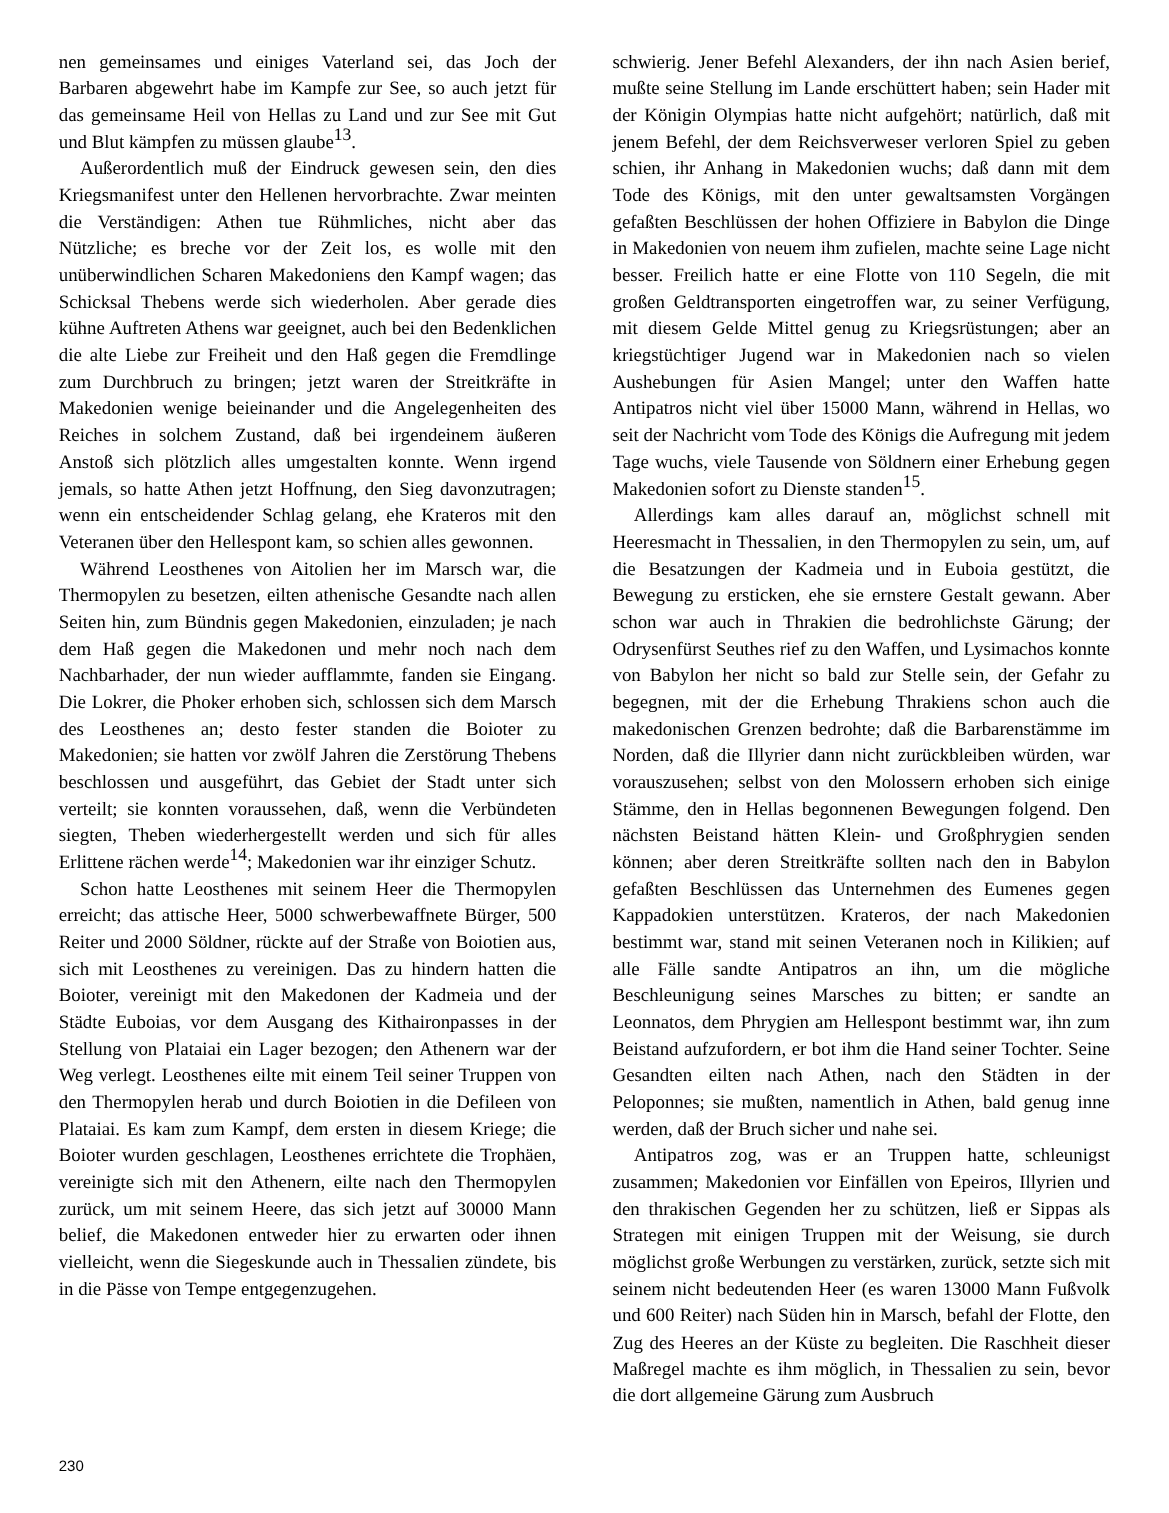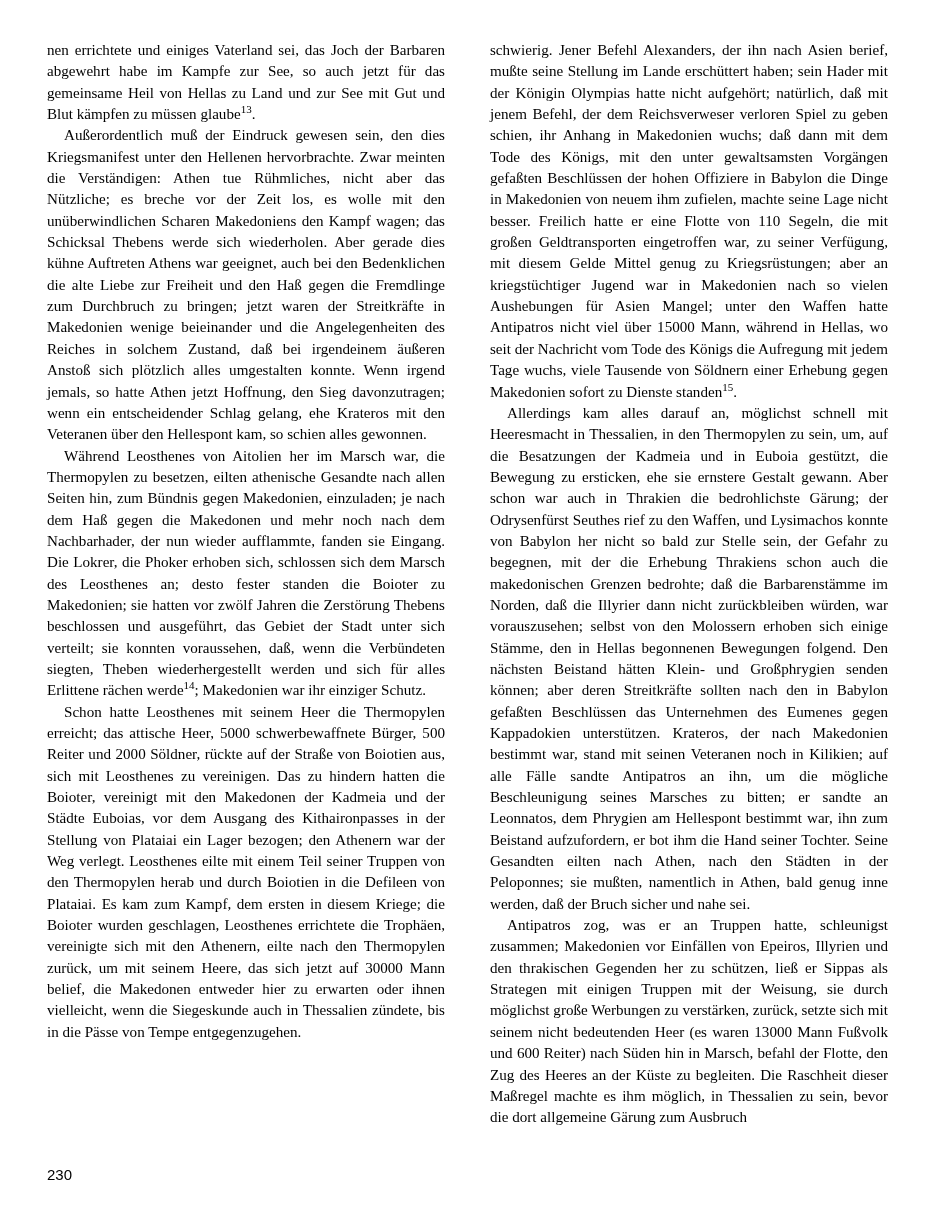--- a/index.html
+++ b/index.html
@@ -44,41 +44,41 @@
     -webkit-hyphens: manual;
     letter-spacing: 0.0px;
   }
   .col p.indent {
     text-indent: 17px;
   }
   .col p.first {
     text-indent: 0;
   }
   sup {
-    font-size: 11px;
+    font-size: 14px;
     vertical-align: super;
     line-height: 0;
   }
   .folio {
     position: absolute;
     left: 47px;
     top: 1166px;
-    font-size: 15px;
+    font-size: 12px;
     font-family: "Liberation Sans", sans-serif;
     color: #000000;
   }
 </style>
 </head>
 <body>
 
 <div class="page">
   <div class="columns">
 
     <div class="col">
-      <p class="first"><span>nen errichtete und einiges Vaterland sei, das Joch der Barbaren abgewehrt habe im Kampfe zur See, so auch jetzt für das gemeinsame Heil von Hellas zu Land und zur See mit Gut und Blut kämpfen zu müssen glaube</span><sup>13</sup><span>.</span></p>
+      <p class="first"><span>nen gemeinsames und einiges Vaterland sei, das Joch der Barbaren abgewehrt habe im Kampfe zur See, so auch jetzt für das gemeinsame Heil von Hellas zu Land und zur See mit Gut und Blut kämpfen zu müssen glaube</span><sup>13</sup><span>.</span></p>
       <p class="indent">Außerordentlich muß der Eindruck gewesen sein, den dies Kriegsmanifest unter den Hellenen hervorbrachte. Zwar meinten die Verständigen: Athen tue Rühmliches, nicht aber das Nützliche; es breche vor der Zeit los, es wolle mit den unüberwindlichen Scharen Makedoniens den Kampf wagen; das Schicksal Thebens werde sich wiederholen. Aber gerade dies kühne Auftreten Athens war geeignet, auch bei den Bedenklichen die alte Liebe zur Freiheit und den Haß gegen die Fremdlinge zum Durchbruch zu bringen; jetzt waren der Streitkräfte in Makedonien wenige beieinander und die Angelegenheiten des Reiches in solchem Zustand, daß bei irgendeinem äußeren Anstoß sich plötzlich alles umgestalten konnte. Wenn irgend jemals, so hatte Athen jetzt Hoffnung, den Sieg davonzutragen; wenn ein entscheidender Schlag gelang, ehe Krateros mit den Veteranen über den Hellespont kam, so schien alles gewonnen.</p>
       <p class="indent"><span>Während Leosthenes von Aitolien her im Marsch war, die Thermopylen zu besetzen, eilten athenische Gesandte nach allen Seiten hin, zum Bündnis gegen Makedonien, einzuladen; je nach dem Haß gegen die Makedonen und mehr noch nach dem Nachbarhader, der nun wieder aufflammte, fanden sie Eingang. Die Lokrer, die Phoker erhoben sich, schlossen sich dem Marsch des Leosthenes an; desto fester standen die Boioter zu Makedonien; sie hatten vor zwölf Jahren die Zerstörung Thebens beschlossen und ausgeführt, das Gebiet der Stadt unter sich verteilt; sie konnten voraussehen, daß, wenn die Verbündeten siegten, Theben wiederhergestellt werden und sich für alles Erlittene rächen werde</span><sup>14</sup><span>; Makedonien war ihr einziger Schutz.</span></p>
       <p class="indent">Schon hatte Leosthenes mit seinem Heer die Thermopylen erreicht; das attische Heer, 5000 schwerbewaffnete Bürger, 500 Reiter und 2000 Söldner, rückte auf der Straße von Boiotien aus, sich mit Leosthenes zu vereinigen. Das zu hindern hatten die Boioter, vereinigt mit den Makedonen der Kadmeia und der Städte Euboias, vor dem Ausgang des Kithaironpasses in der Stellung von Plataiai ein Lager bezogen; den Athenern war der Weg verlegt. Leosthenes eilte mit einem Teil seiner Truppen von den Thermopylen herab und durch Boiotien in die Defileen von Plataiai. Es kam zum Kampf, dem ersten in diesem Kriege; die Boioter wurden geschlagen, Leosthenes errichtete die Trophäen, vereinigte sich mit den Athenern, eilte nach den Thermopylen zurück, um mit seinem Heere, das sich jetzt auf 30000 Mann belief, die Makedonen entweder hier zu erwarten oder ihnen vielleicht, wenn die Siegeskunde auch in Thessalien zündete, bis in die Pässe von Tempe entgegenzugehen.</p>
     </div>
 
     <div class="col">
       <p class="first"><span>schwierig. Jener Befehl Alexanders, der ihn nach Asien berief, mußte seine Stellung im Lande erschüttert haben; sein Hader mit der Königin Olympias hatte nicht aufgehört; natürlich, daß mit jenem Befehl, der dem Reichsverweser verloren Spiel zu geben schien, ihr Anhang in Makedonien wuchs; daß dann mit dem Tode des Königs, mit den unter gewaltsamsten Vorgängen gefaßten Beschlüssen der hohen Offiziere in Babylon die Dinge in Makedonien von neuem ihm zufielen, machte seine Lage nicht besser. Freilich hatte er eine Flotte von 110 Segeln, die mit großen Geldtransporten eingetroffen war, zu seiner Verfügung, mit diesem Gelde Mittel genug zu Kriegsrüstungen; aber an kriegstüchtiger Jugend war in Makedonien nach so vielen Aushebungen für Asien Mangel; unter den Waffen hatte Antipatros nicht viel über 15000 Mann, während in Hellas, wo seit der Nachricht vom Tode des Königs die Aufregung mit jedem Tage wuchs, viele Tausende von Söldnern einer Erhebung gegen Makedonien sofort zu Dienste standen</span><sup>15</sup><span>.</span></p>
       <p class="indent">Allerdings kam alles darauf an, möglichst schnell mit Heeresmacht in Thessalien, in den Thermopylen zu sein, um, auf die Besatzungen der Kadmeia und in Euboia gestützt, die Bewegung zu ersticken, ehe sie ernstere Gestalt gewann. Aber schon war auch in Thrakien die bedrohlichste Gärung; der Odrysenfürst Seuthes rief zu den Waffen, und Lysimachos konnte von Babylon her nicht so bald zur Stelle sein, der Gefahr zu begegnen, mit der die Erhebung Thrakiens schon auch die makedonischen Grenzen bedrohte; daß die Barbarenstämme im Norden, daß die Illyrier dann nicht zurückbleiben würden, war vorauszusehen; selbst von den Molossern erhoben sich einige Stämme, den in Hellas begonnenen Bewegungen folgend. Den nächsten Beistand hätten Klein- und Großphrygien senden können; aber deren Streitkräfte sollten nach den in Babylon gefaßten Beschlüssen das Unternehmen des Eumenes gegen Kappadokien unterstützen. Krateros, der nach Makedonien bestimmt war, stand mit seinen Veteranen noch in Kilikien; auf alle Fälle sandte Antipatros an ihn, um die mögliche Beschleunigung seines Marsches zu bitten; er sandte an Leonnatos, dem Phrygien am Hellespont bestimmt war, ihn zum Beistand aufzufordern, er bot ihm die Hand seiner Tochter. Seine Gesandten eilten nach Athen, nach den Städten in der Peloponnes; sie mußten, namentlich in Athen, bald genug inne werden, daß der Bruch sicher und nahe sei.</p>
       <p class="indent">Antipatros zog, was er an Truppen hatte, schleunigst zusammen; Makedonien vor Einfällen von Epeiros, Illyrien und den thrakischen Gegenden her zu schützen, ließ er Sippas als Strategen mit einigen Truppen mit der Weisung, sie durch möglichst große Werbungen zu verstärken, zurück, setzte sich mit seinem nicht bedeutenden Heer (es waren 13000 Mann Fußvolk und 600 Reiter) nach Süden hin in Marsch, befahl der Flotte, den Zug des Heeres an der Küste zu begleiten. Die Raschheit dieser Maßregel machte es ihm möglich, in Thessalien zu sein, bevor die dort allgemeine Gärung zum Ausbruch</p>
     </div>

